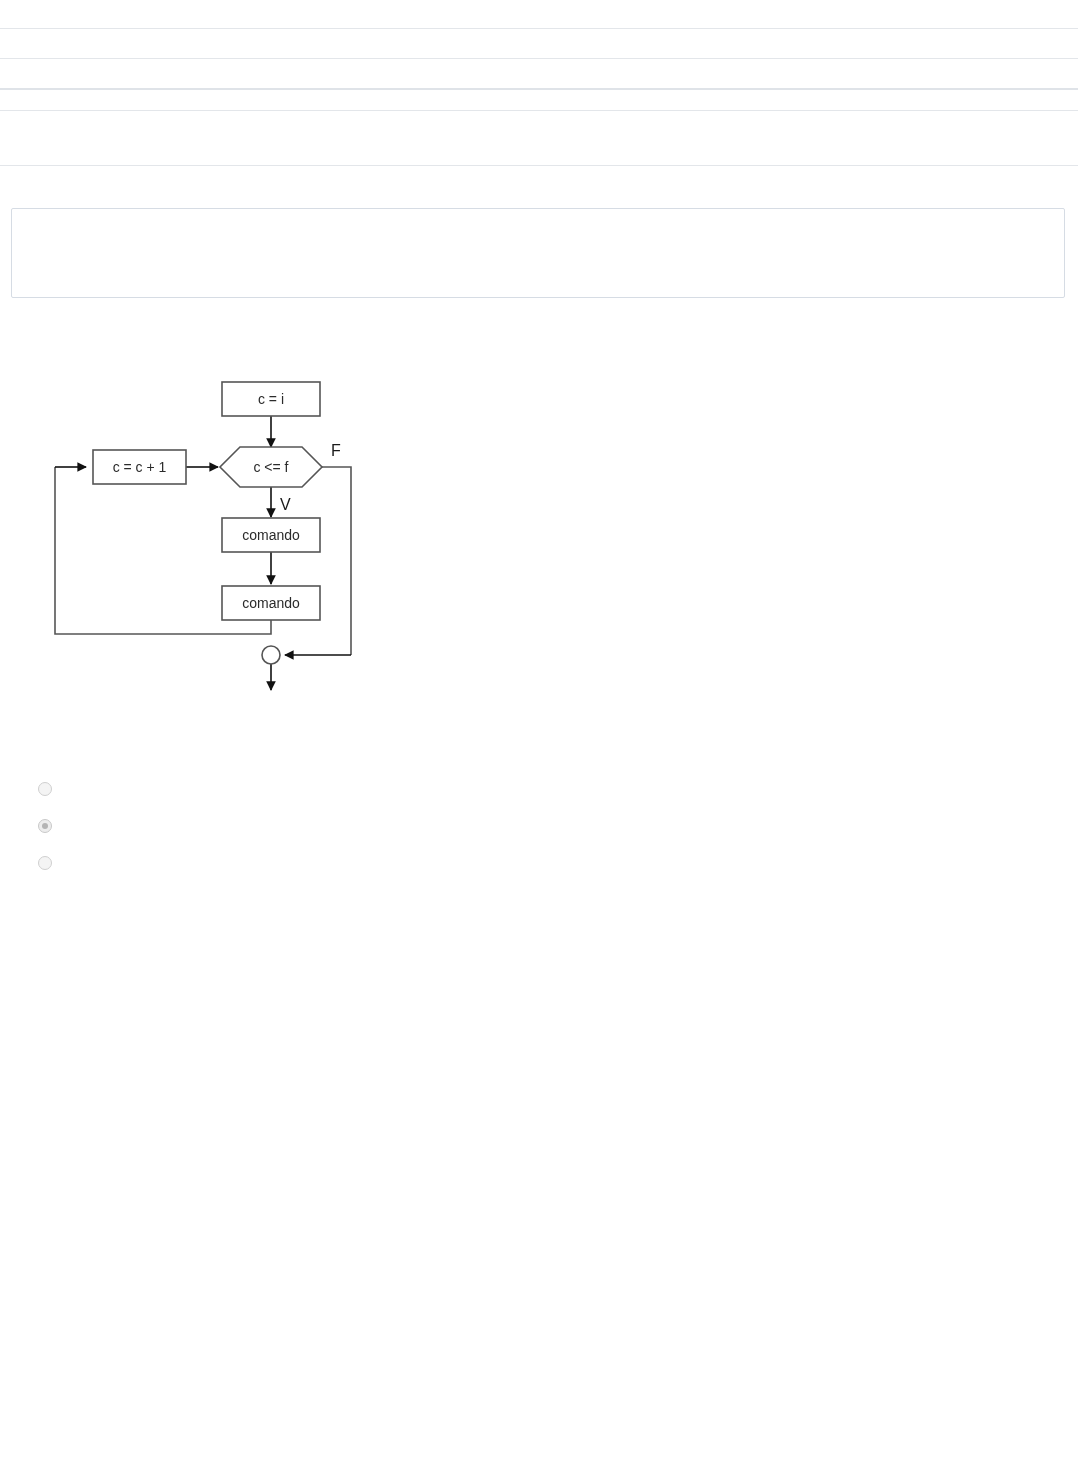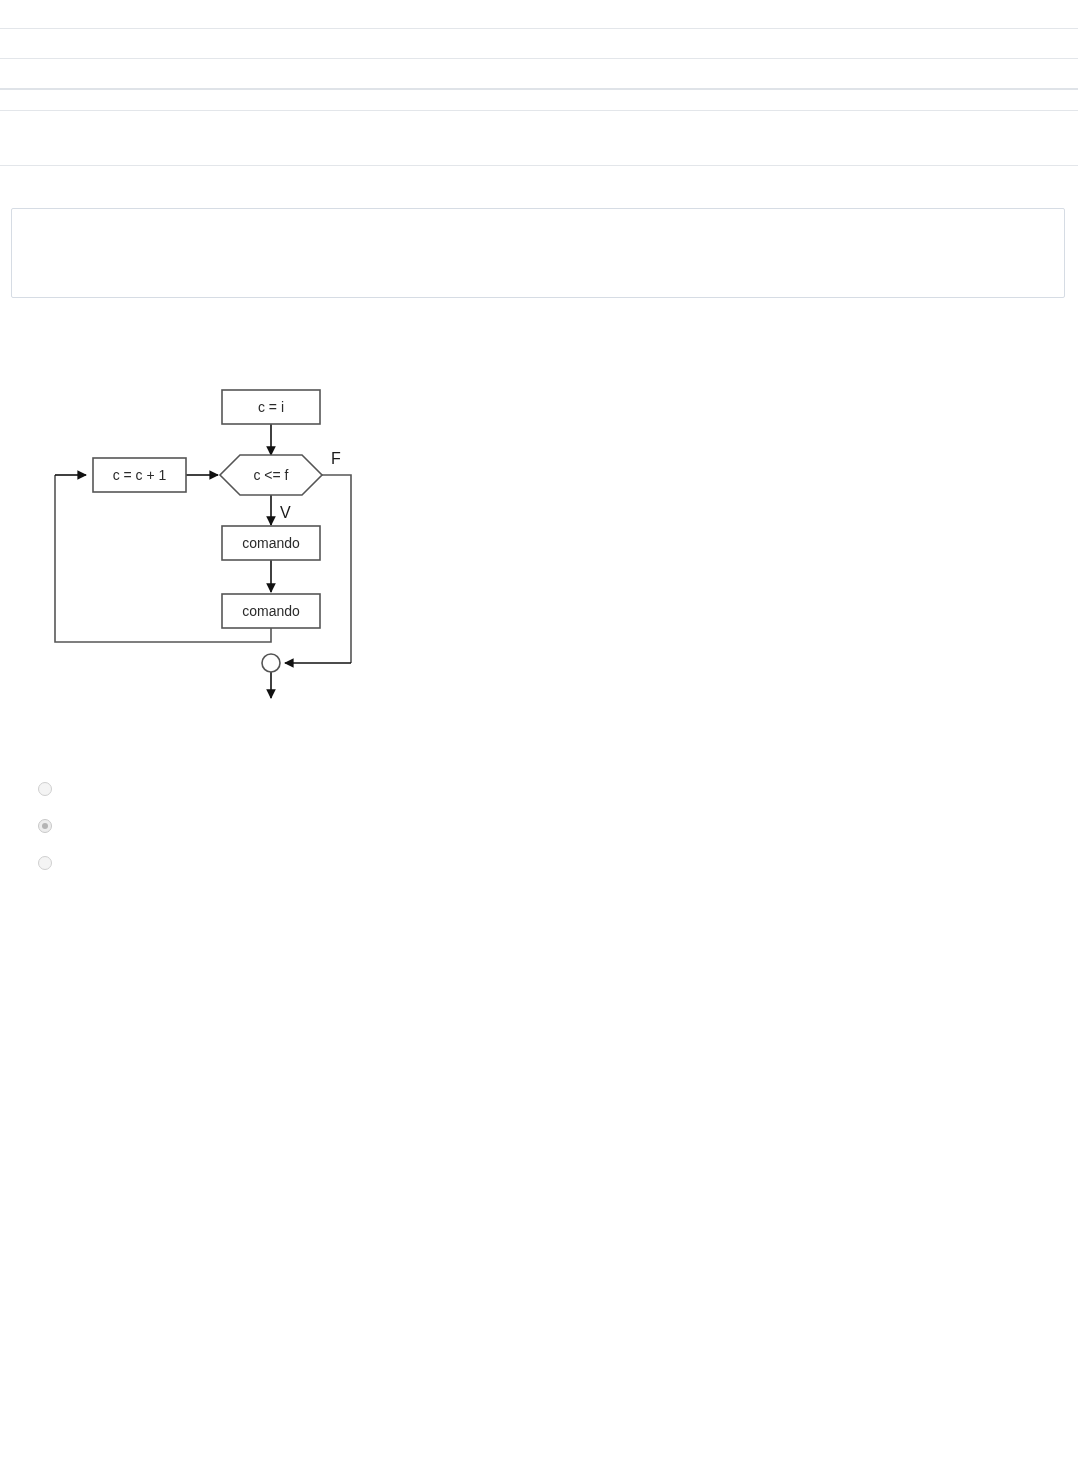--- a/index.html
+++ b/index.html
@@ -41,21 +41,21 @@
     border: 1px solid #d6dce4;
     border-radius: 2px;
     background: #ffffff;
     box-sizing: border-box;
   }
 
   
   .flowchart-wrap {
     position: absolute;
     left: 0;
-    top: 360px;
+    top: 352px;
     width: 420px;
     height: 360px;
   }
   .flowchart-wrap svg {
     display: block;
   }
   .fc-text {
     font-family: "Liberation Sans", sans-serif;
     font-size: 14px;
     fill: #2b2b2b;

